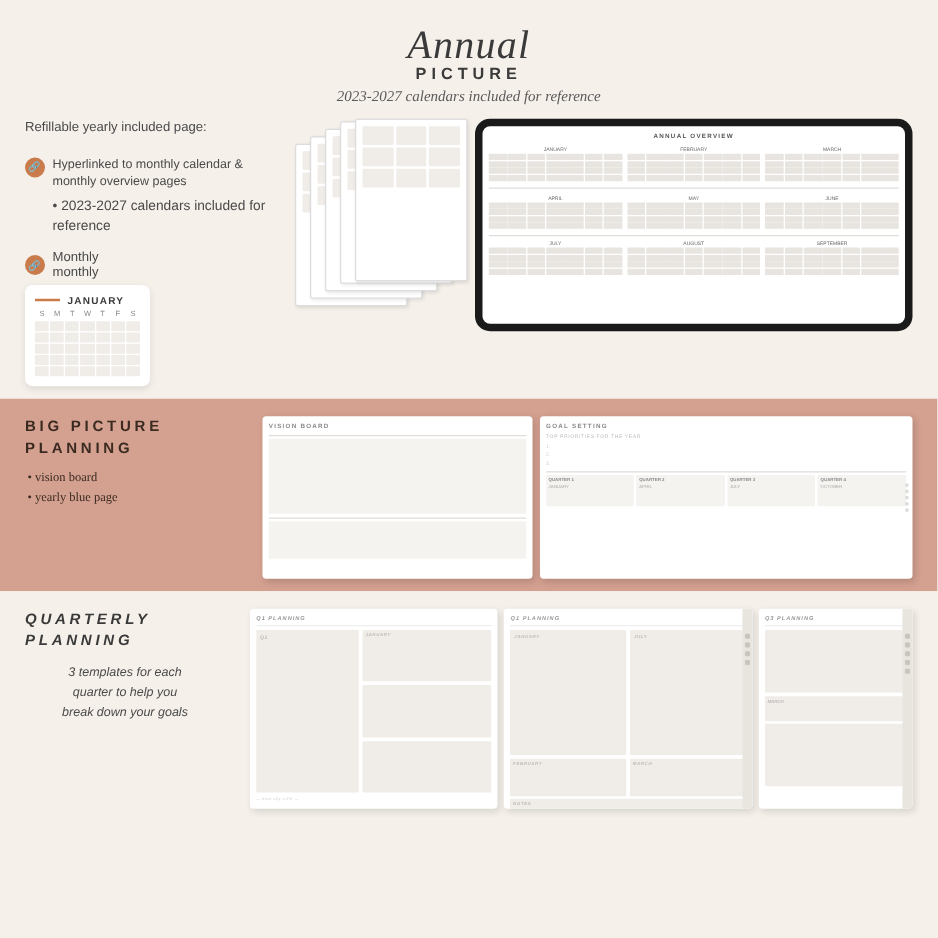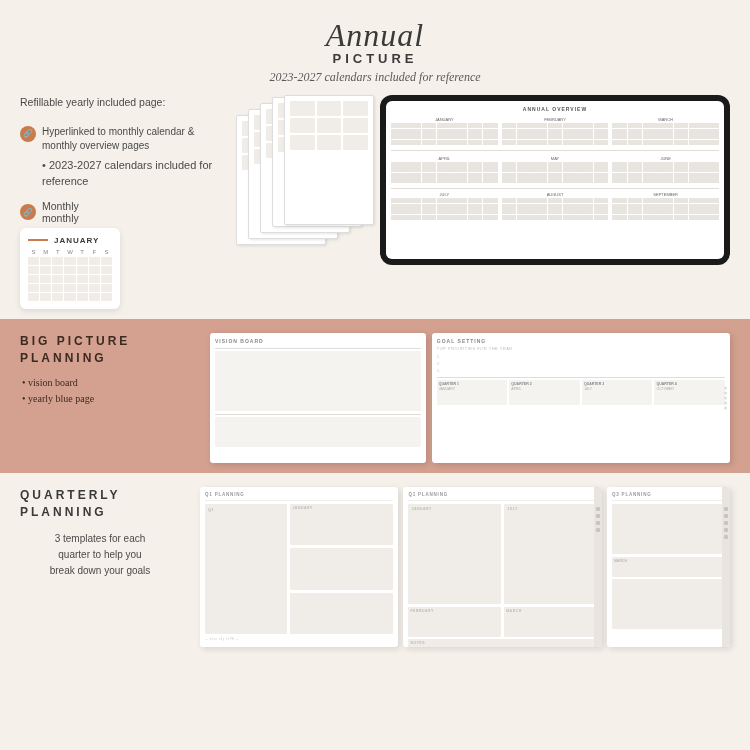--- a/index.html
+++ b/index.html
@@ -379,20 +379,21 @@
     
     .bottom-section {
       background: #f5f0ea;
       padding: 14px 20px 10px;
       flex: 1;
     }
 
     .quarterly-layout {
       display: flex;
       gap: 20px;
+      font-style: italic;
     }
 
     .quarterly-left {
       flex: 0 0 160px;
     }
 
     .quarterly-title {
       font-family: Arial, sans-serif;
       font-size: 12px;
       font-weight: bold;

